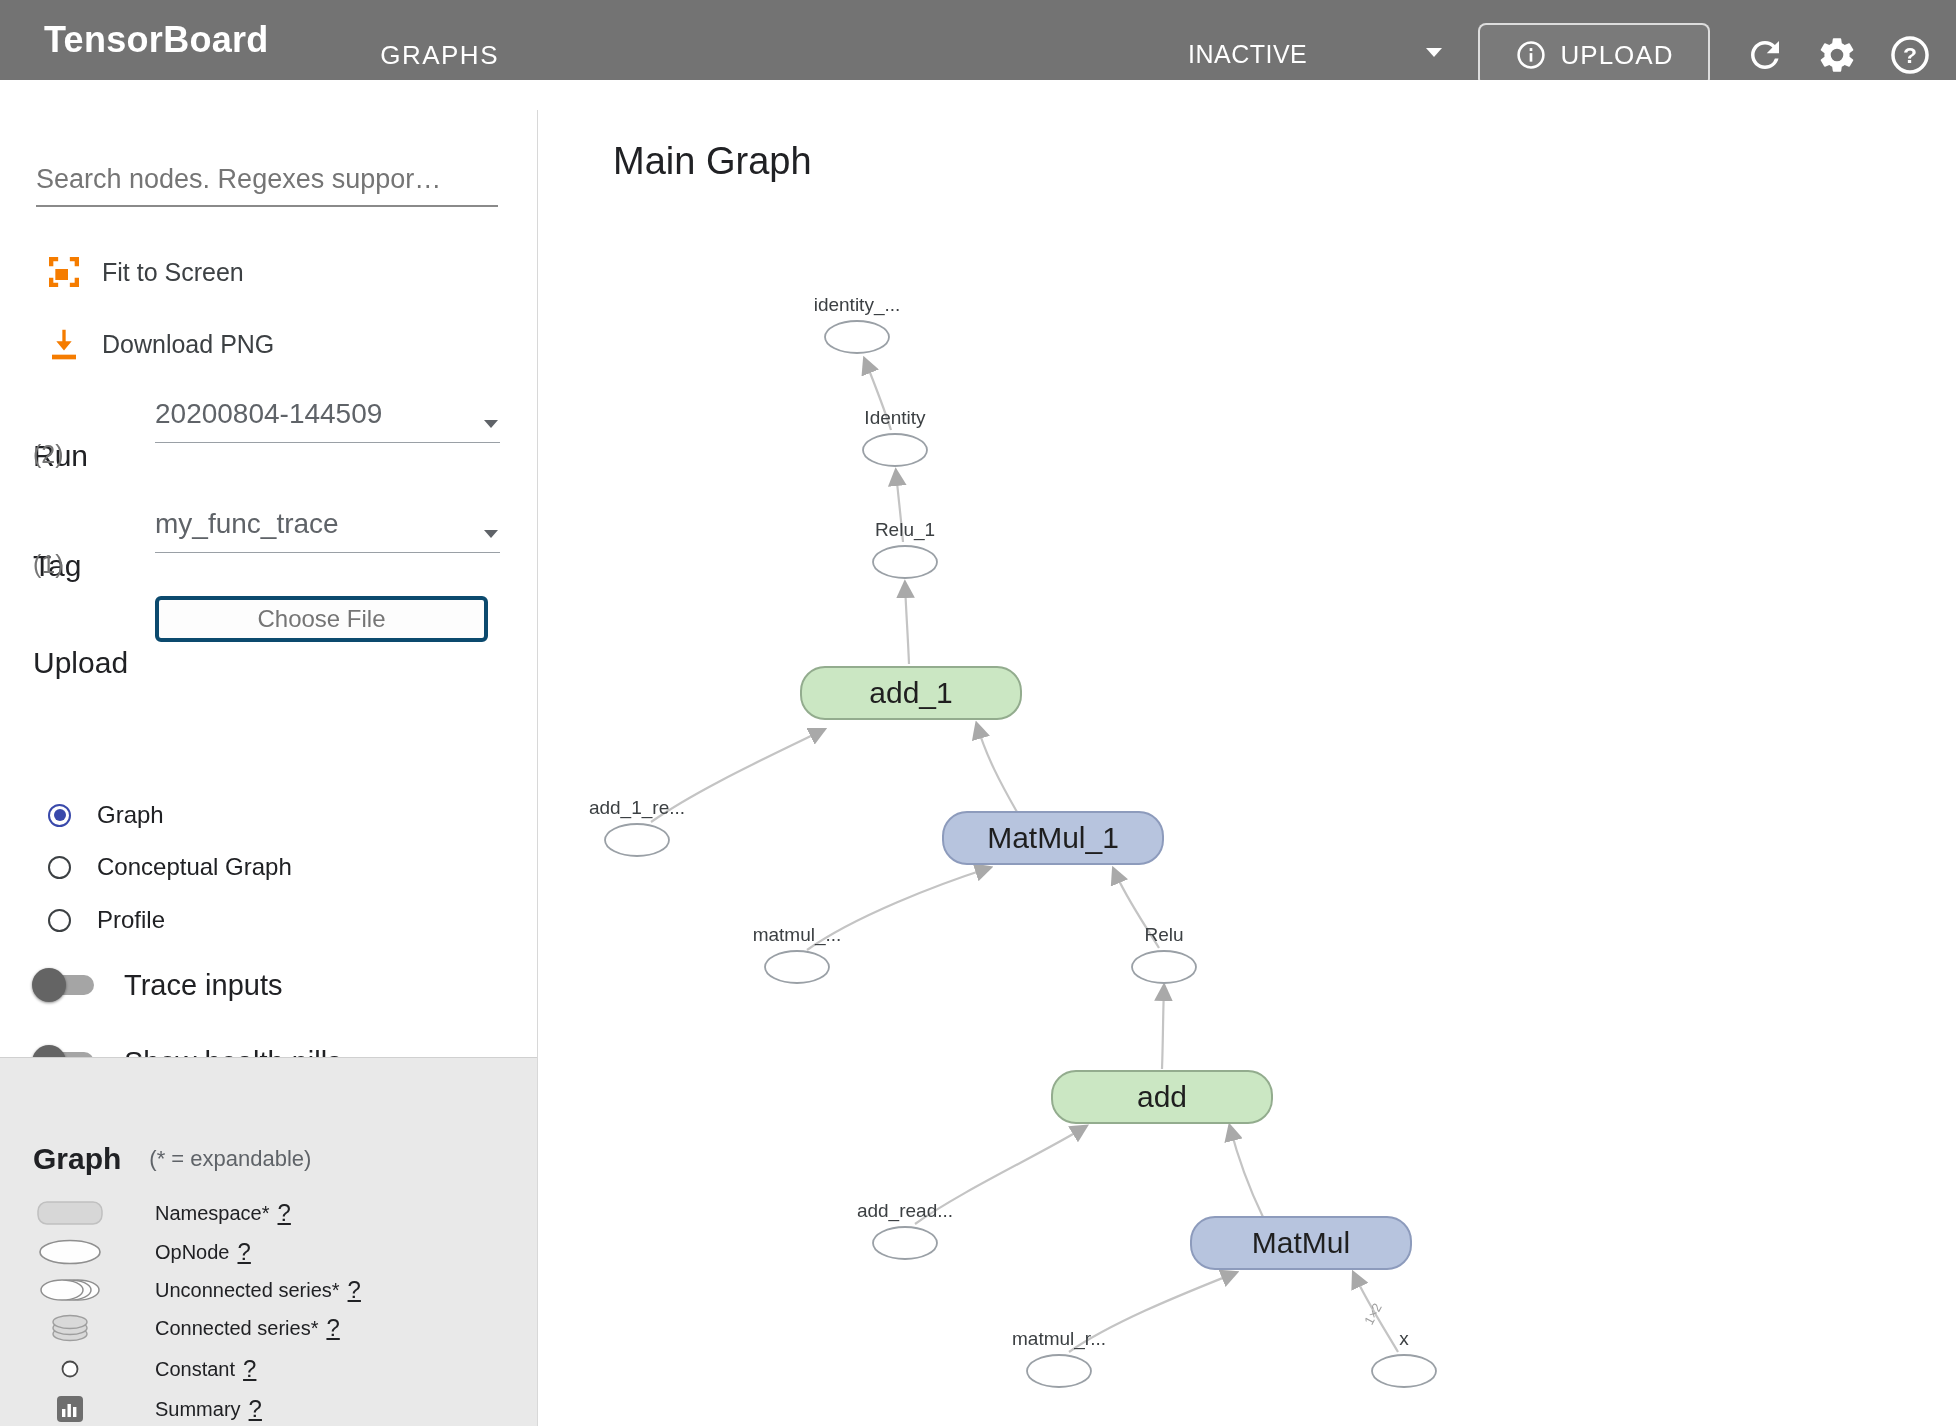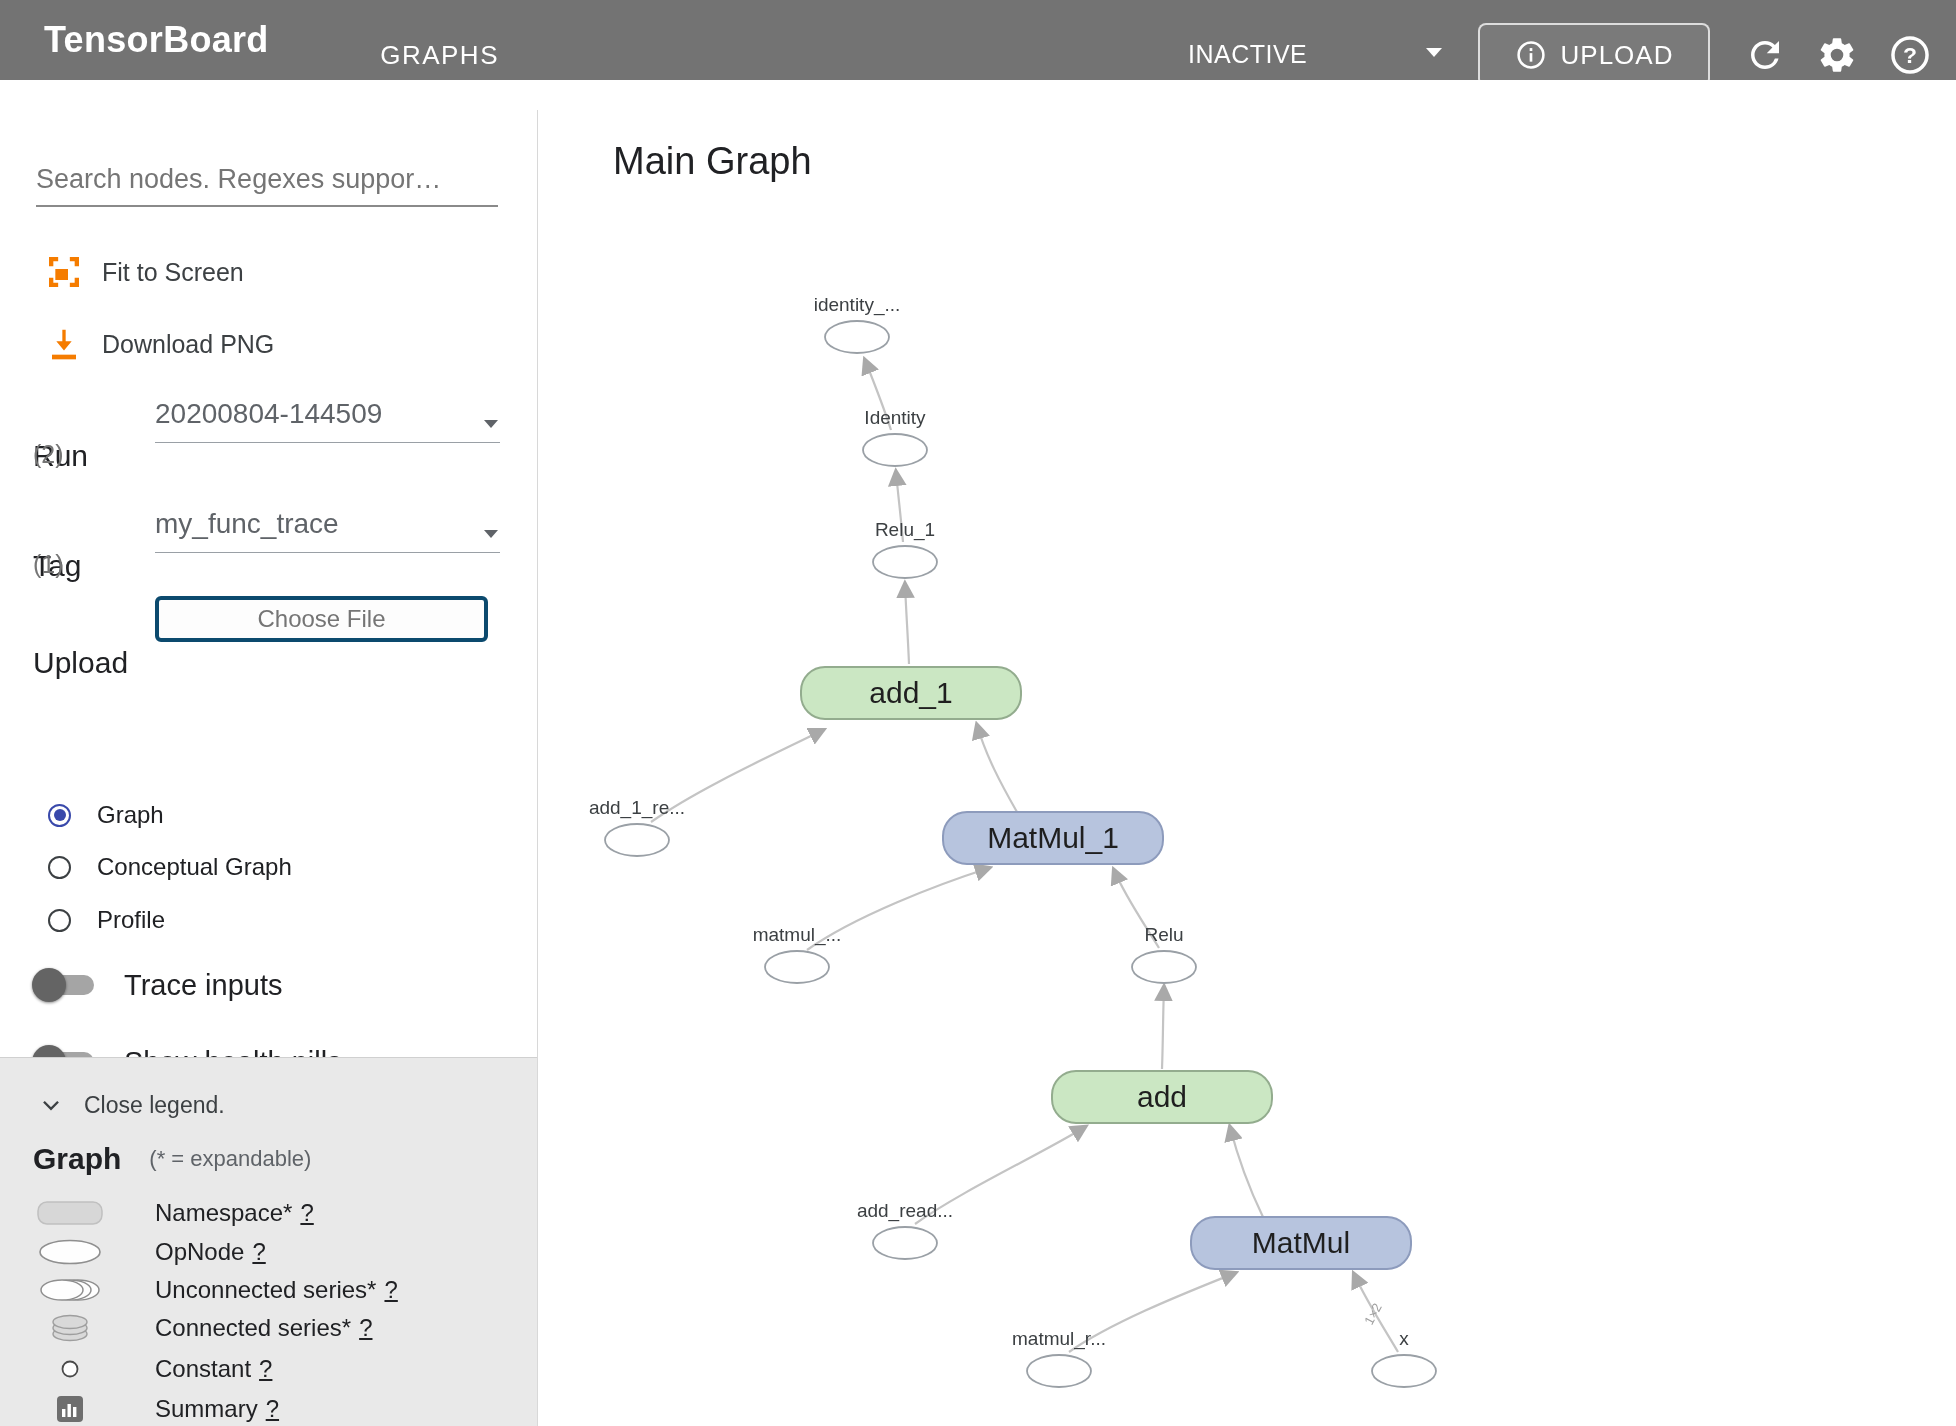--- a/index.html
+++ b/index.html
@@ -52,21 +52,21 @@
   .toggle-label { margin-left:30px; font-size:29px; color:#202124; }
   .color-label { margin-left:33px; font-size:30px; color:#202124; }
 
   .legend { position:absolute; left:0; top:947px; width:100%; height:369px; background:#e9e9e9; border-top:1px solid #d0d0d0; }
   .legend .s-row { height:32px; }
   .legend-close-label { margin-left:20px; font-size:23px; color:#3c4043; }
   .legend-title { margin-left:33px; font-size:30px; font-weight:700; color:#202124; }
   .legend-note { margin-left:28px; font-size:22px; color:#5f6368; }
   .legend-item { position:absolute; left:0; width:100%; height:30px; display:flex; align-items:center; }
   .legend-shape { width:92px; margin-left:24px; display:flex; justify-content:center; align-items:center; flex:none; }
-  .legend-item-label { margin-left:39px; font-size:24px; color:#202124; white-space:nowrap; }
+  .legend-item-label { margin-left:39px; font-size:20px; color:#202124; white-space:nowrap; }
   .legend-help { margin-left:8px; font-size:24px; color:#202124; text-decoration:underline; cursor:pointer; }
 
   
   .main { position:absolute; left:539px; top:110px; width:1417px; height:1316px; background:#fff; }
   .main-title { position:absolute; left:74px; top:30px; font-size:38px; font-weight:500; color:#202124; }
   .graph-svg { position:absolute; left:0; top:0; font-family:"Liberation Sans", sans-serif; }
   .edge { fill:none; stroke:#c4c4c4; stroke-width:2.2; }
   .op-ellipse { fill:#ffffff; stroke:#9aa0a6; stroke-width:1.8; }
   .group-green { fill:#cbe7c3; stroke:#93ac8e; stroke-width:2; }
   .group-blue  { fill:#b7c4de; stroke:#8d9bbc; stroke-width:2; }
@@ -189,26 +189,20 @@
     <span class="toggle-label">Show health pills</span>
   </div>
 
   <div class="s-row" style="top:992px">
     <span class="color-label">Color</span>
     <span class="radio selected small" style="margin-left:28px"></span>
     <span class="radio-label" style="margin-left:18px">Structure</span>
   </div>
 
   <div class="legend">
-    <div class="s-row action-row" style="top:31px">
-      <svg width="26" height="26" viewBox="0 0 24 24" style="margin-left:38px">
-        <path d="M5.5 9l6.5 6.5L18.5 9" fill="none" stroke="#3c4043" stroke-width="2.2"></path>
-      </svg>
-      <span class="legend-close-label">Close legend.</span>
-    </div>
 
     <div class="s-row" style="top:85px">
       <span class="legend-title">Graph</span>
       <span class="legend-note">(* = expandable)</span>
     </div>
 
     <div class="legend-item" style="top:140px">
       <span class="legend-shape">
         <svg width="70" height="30" viewBox="0 0 70 30">
           <rect x="3" y="4" width="64" height="22" rx="9" fill="#d7d7d7" stroke="#c0c0c0" stroke-width="1.5"></rect>

